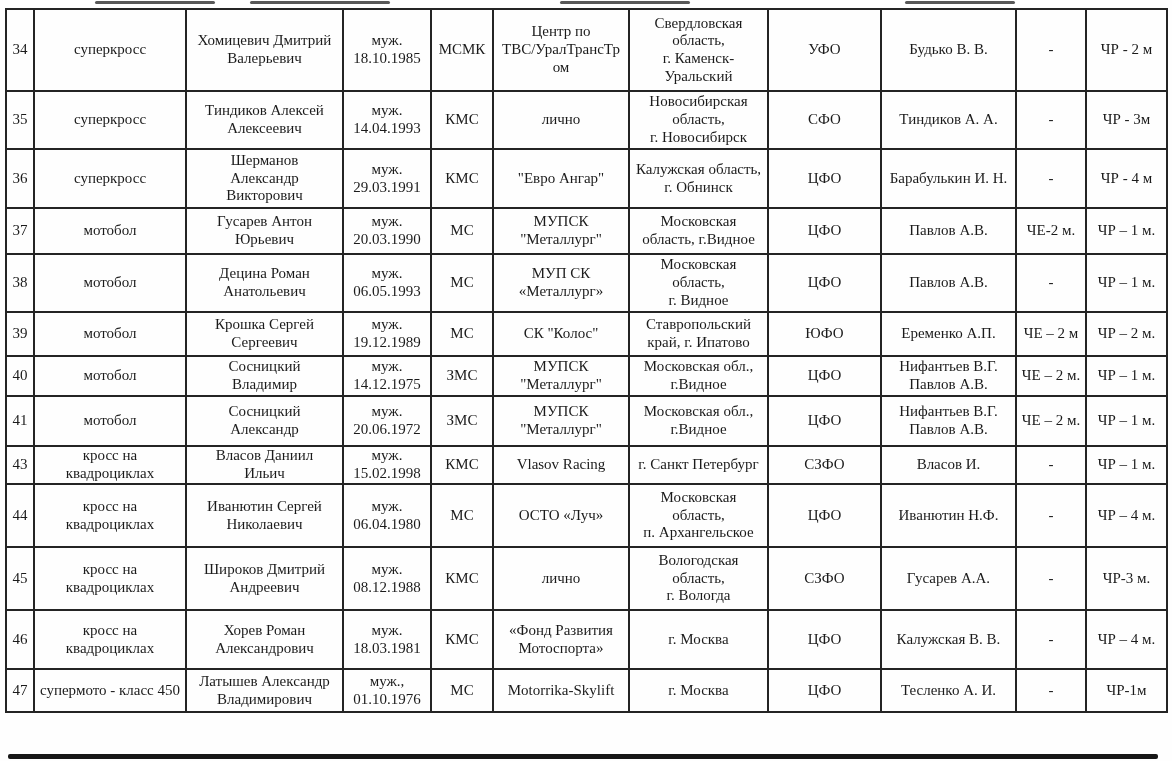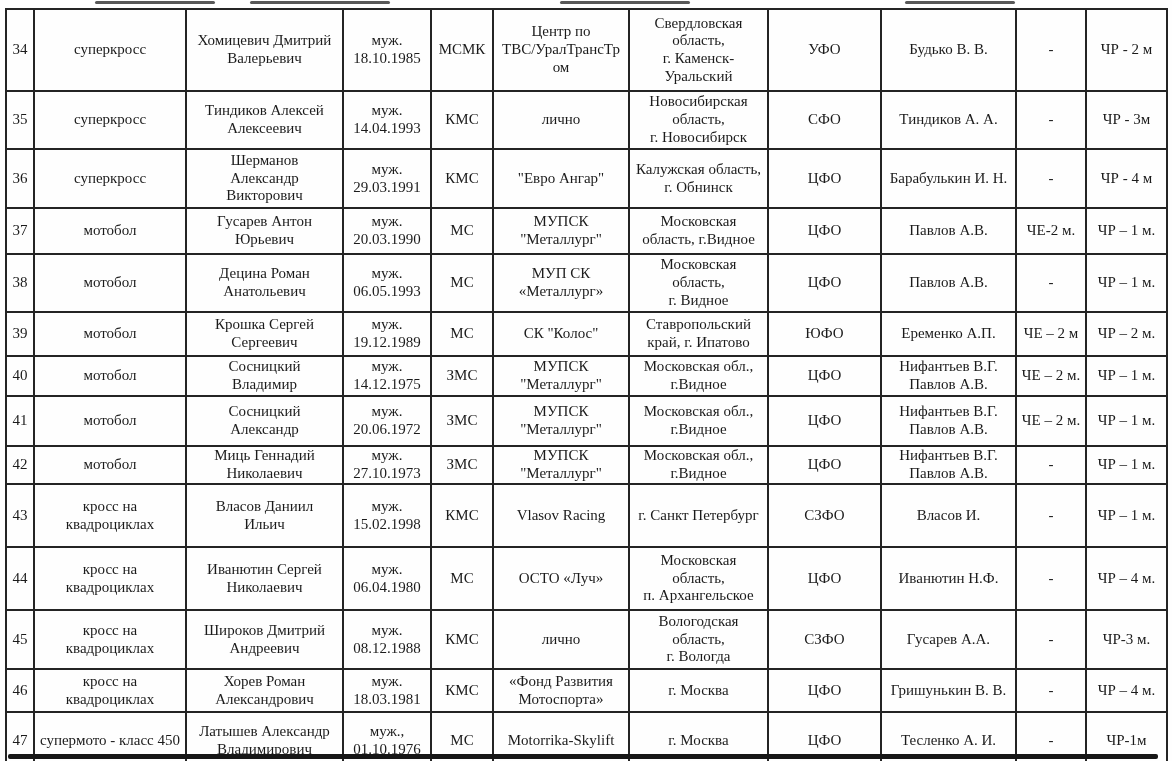--- a/index.html
+++ b/index.html
@@ -246,38 +246,20 @@
 "Металлург"</td>
       <td>Московская обл.,
 г.Видное</td>
       <td>ЦФО</td>
       <td>Нифантьев В.Г.
 Павлов А.В.</td>
       <td>ЧЕ – 2 м.</td>
       <td>ЧР – 1 м.</td>
     </tr>
         <tr>
-      <td>42</td>
-      <td>мотобол</td>
-      <td>Миць Геннадий
-Николаевич</td>
-      <td>муж.
-27.10.1973</td>
-      <td>ЗМС</td>
-      <td>МУПСК
-"Металлург"</td>
-      <td>Московская обл.,
-г.Видное</td>
-      <td>ЦФО</td>
-      <td>Нифантьев В.Г.
-Павлов А.В.</td>
-      <td>-</td>
-      <td>ЧР – 1 м.</td>
-    </tr>
-        <tr>
       <td>43</td>
       <td>кросс на
 квадроциклах</td>
       <td>Власов Даниил
 Ильич</td>
       <td>муж.
 15.02.1998</td>
       <td>КМС</td>
       <td>Vlasov Racing</td>
       <td>г. Санкт Петербург</td>
@@ -328,21 +310,21 @@
 квадроциклах</td>
       <td>Хорев Роман
 Александрович</td>
       <td>муж.
 18.03.1981</td>
       <td>КМС</td>
       <td>«Фонд Развития
 Мотоспорта»</td>
       <td>г. Москва</td>
       <td>ЦФО</td>
-      <td>Гришунькин В. В.</td>
+      <td>Калужская В. В.</td>
       <td>-</td>
       <td>ЧР – 4 м.</td>
     </tr>
         <tr>
       <td>47</td>
       <td>супермото - класс 450</td>
       <td>Латышев Александр
 Владимирович</td>
       <td>муж.,
 01.10.1976</td>

